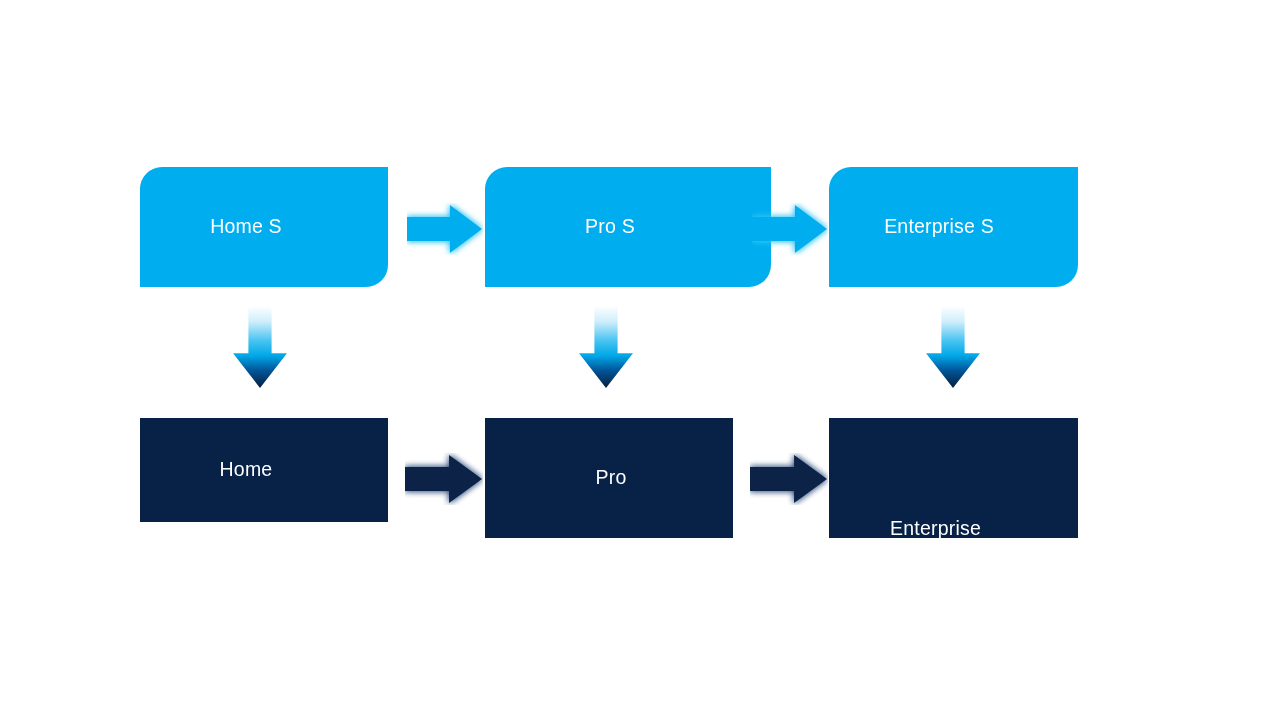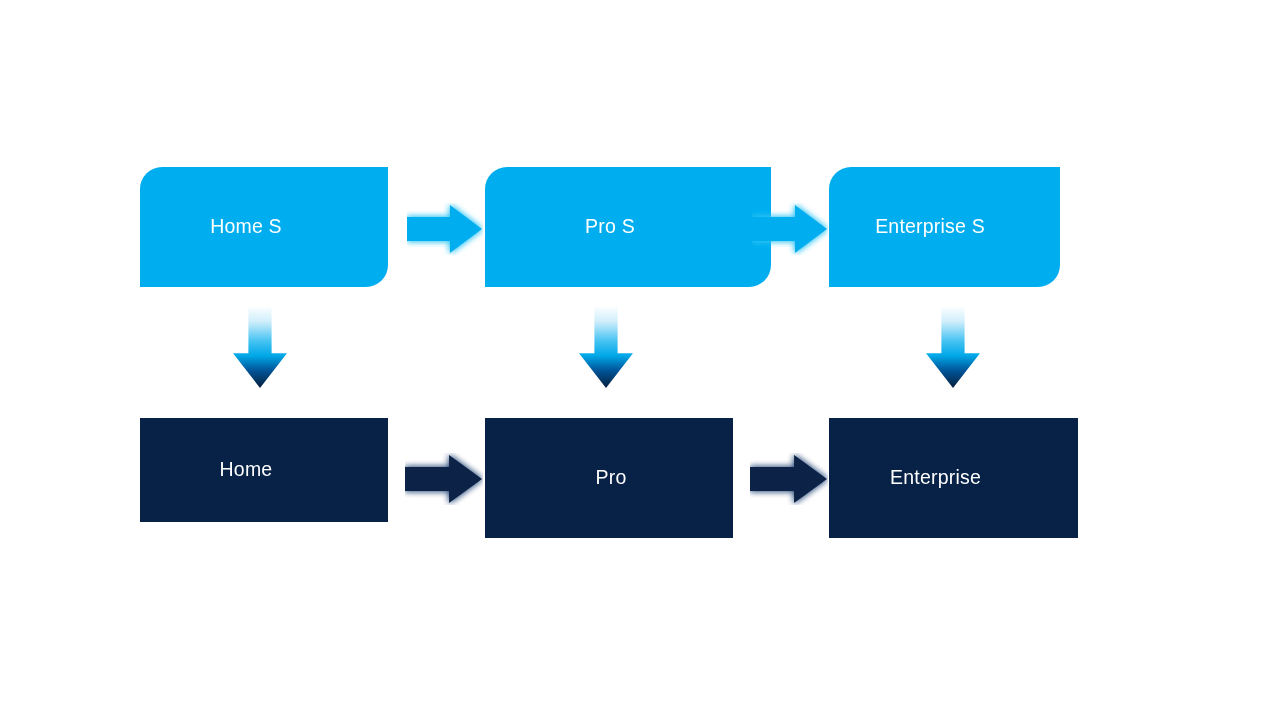--- a/index.html
+++ b/index.html
@@ -69,40 +69,40 @@
 <body>
 
 <div id="canvas">
 
 <div class="node node-top" style="left: 140px; top: 167px; width: 248px; height: 120px;">
       <span class="node-label">Home S</span>
     </div>
     <div class="node node-top" style="left: 485px; top: 167px; width: 286px; height: 120px;">
       <span class="node-label">Pro S</span>
     </div>
-    <div class="node node-top" style="left: 829px; top: 167px; width: 231px; height: 120px; padding-left: 7px;">
+    <div class="node node-top" style="left: 829px; top: 167px; width: 249px; height: 120px; padding-left: 7px;">
       <span class="node-label">Enterprise S</span>
     </div>
     <div class="arrow" style="left: 407px; top: 203px; width: 76px; height: 52px;">
       <svg width="76" height="52" viewBox="0 0 76 52">
         <polygon points="0.00,14.04 42.94,14.04 42.94,2.08 75.00,26.00 42.94,49.92 42.94,37.96 0.00,37.96" fill="#00AEEF" filter="url(#glowLight)"></polygon>
       </svg>
     </div>
     <div class="arrow" style="left: 752px; top: 203px; width: 76px; height: 52px;">
       <svg width="76" height="52" viewBox="0 0 76 52">
         <polygon points="0.00,14.04 42.94,14.04 42.94,2.08 75.00,26.00 42.94,49.92 42.94,37.96 0.00,37.96" fill="#00AEEF" filter="url(#glowLight)"></polygon>
       </svg>
     </div>
     <div class="node node-bottom" style="left: 140px; top: 418px; width: 248px; height: 104px;">
       <span class="node-label">Home</span>
     </div>
     <div class="node node-bottom" style="left: 485px; top: 418px; width: 248px; height: 120px; padding-left: 40px;">
       <span class="node-label">Pro</span>
     </div>
-    <div class="node node-bottom" style="left: 829px; top: 418px; width: 249px; height: 120px;">
+    <div class="node node-bottom" style="left: 829px; top: 418px; width: 249px; height: 120px; align-items: flex-end;">
       <span class="node-label">Enterprise</span>
     </div>
     <div class="arrow" style="left: 405px; top: 453px; width: 78px; height: 52px;">
       <svg width="78" height="52" viewBox="0 0 78 52">
         <polygon points="0.00,14.04 44.07,14.04 44.07,2.08 77.00,26.00 44.07,49.92 44.07,37.96 0.00,37.96" fill="#072147" filter="url(#glowDark)"></polygon>
       </svg>
     </div>
     <div class="arrow" style="left: 750px; top: 453px; width: 78px; height: 52px;">
       <svg width="78" height="52" viewBox="0 0 78 52">
         <polygon points="0.00,14.04 44.07,14.04 44.07,2.08 77.00,26.00 44.07,49.92 44.07,37.96 0.00,37.96" fill="#072147" filter="url(#glowDark)"></polygon>

